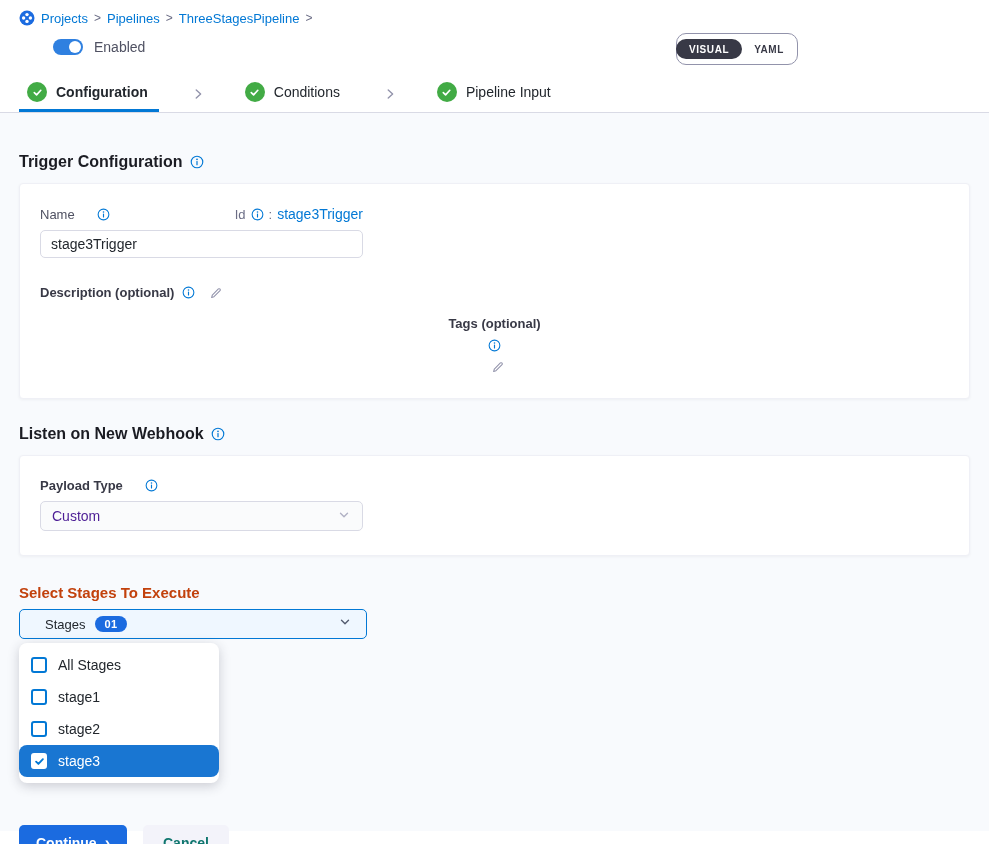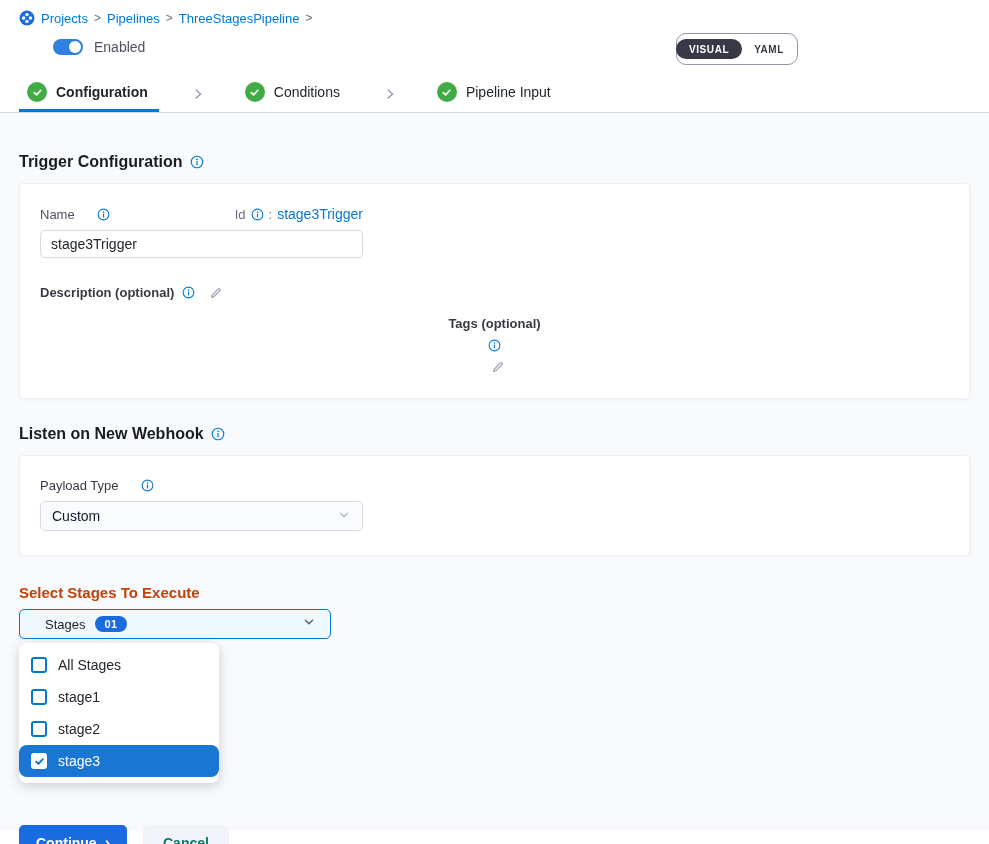--- a/index.html
+++ b/index.html
@@ -49,24 +49,24 @@
   .id-value { color:#0278d5; font-size:14px; }
   .text-input { width:323px; height:28px; margin-top:8px; border:1px solid #d9dae5; border-radius:5px;
     padding:0 10px; font-size:14px; color:#22272d; background:#fff; outline:none;
     font-family:"Liberation Sans","DejaVu Sans",sans-serif; display:block; }
   .opt-row { display:flex; align-items:center; gap:8px; margin-top:27px; font-size:13px;
     font-weight:700; color:#383946; }
   .opt-row.tags { margin-top:16px;flex-direction:column; }
 
   .select-box { width:323px; height:30px; margin-top:8px; border:1px solid #d9dae5; border-radius:5px;
     background:#fafbfc; display:flex; align-items:center; justify-content:space-between;
-    padding:0 11px; font-size:14px; color:#0f172a; }
+    padding:0 11px; font-size:14px; color:#4c1d95; }
 
   .h-stages { margin-top:28px; font-size:15px; font-weight:700; color:#c2410c; }
-  .stages-select { width:312px; height:30px; margin-top:8px; border:1px solid #0278d5; border-radius:5px;
+  .stages-select { width:348px; height:30px; margin-top:8px; border:1px solid #0278d5; border-radius:5px;
     background:#eff7ff; display:flex; align-items:center; padding:0 14px 0 25px; cursor:pointer;text-align:center; }
   .stages-select .lbl { font-size:13px; color:#22272d; }
   .count-badge { margin-left:10px; background:#1b6be0; color:#fff; font-size:11px; font-weight:700;
     border-radius:9px; padding:2px 9px; letter-spacing:.5px; }
   .stages-select .spacer { flex:1; }
 
   .dropdown-menu { width:200px; margin-top:4px; background:#fff; border-radius:8px;
     box-shadow:0 3px 12px rgba(40,41,61,.22); padding:6px 0; overflow:hidden; }
   .menu-item { height:32px; display:flex; align-items:center; gap:11px; padding:0 12px;
     font-size:14px; color:#22272d; cursor:pointer; }
@@ -235,21 +235,21 @@
     <span class="icon-info">
       <svg width="14" height="14" viewBox="0 0 16 16">
           <circle cx="8" cy="8" r="6.6" fill="none" stroke="#0278d5" stroke-width="1.3"></circle>
           <circle cx="8" cy="4.9" r="1" fill="#0278d5"></circle>
           <rect x="7.3" y="6.8" width="1.4" height="5" rx="0.7" fill="#0278d5"></rect>
         </svg>
     </span>
   </div>
 
   <div class="card">
-    <span class="field-label" style="font-weight:400;color:#383946;">
+    <span class="field-label" style="font-weight:700;color:#383946;">
       <span>Payload Type</span>
       <span class="icon-info">
         <svg width="13" height="13" viewBox="0 0 16 16">
             <circle cx="8" cy="8" r="6.6" fill="none" stroke="#0278d5" stroke-width="1.3"></circle>
             <circle cx="8" cy="4.9" r="1" fill="#0278d5"></circle>
             <rect x="7.3" y="6.8" width="1.4" height="5" rx="0.7" fill="#0278d5"></rect>
           </svg>
       </span>
     </span>
     <div class="select-box">

